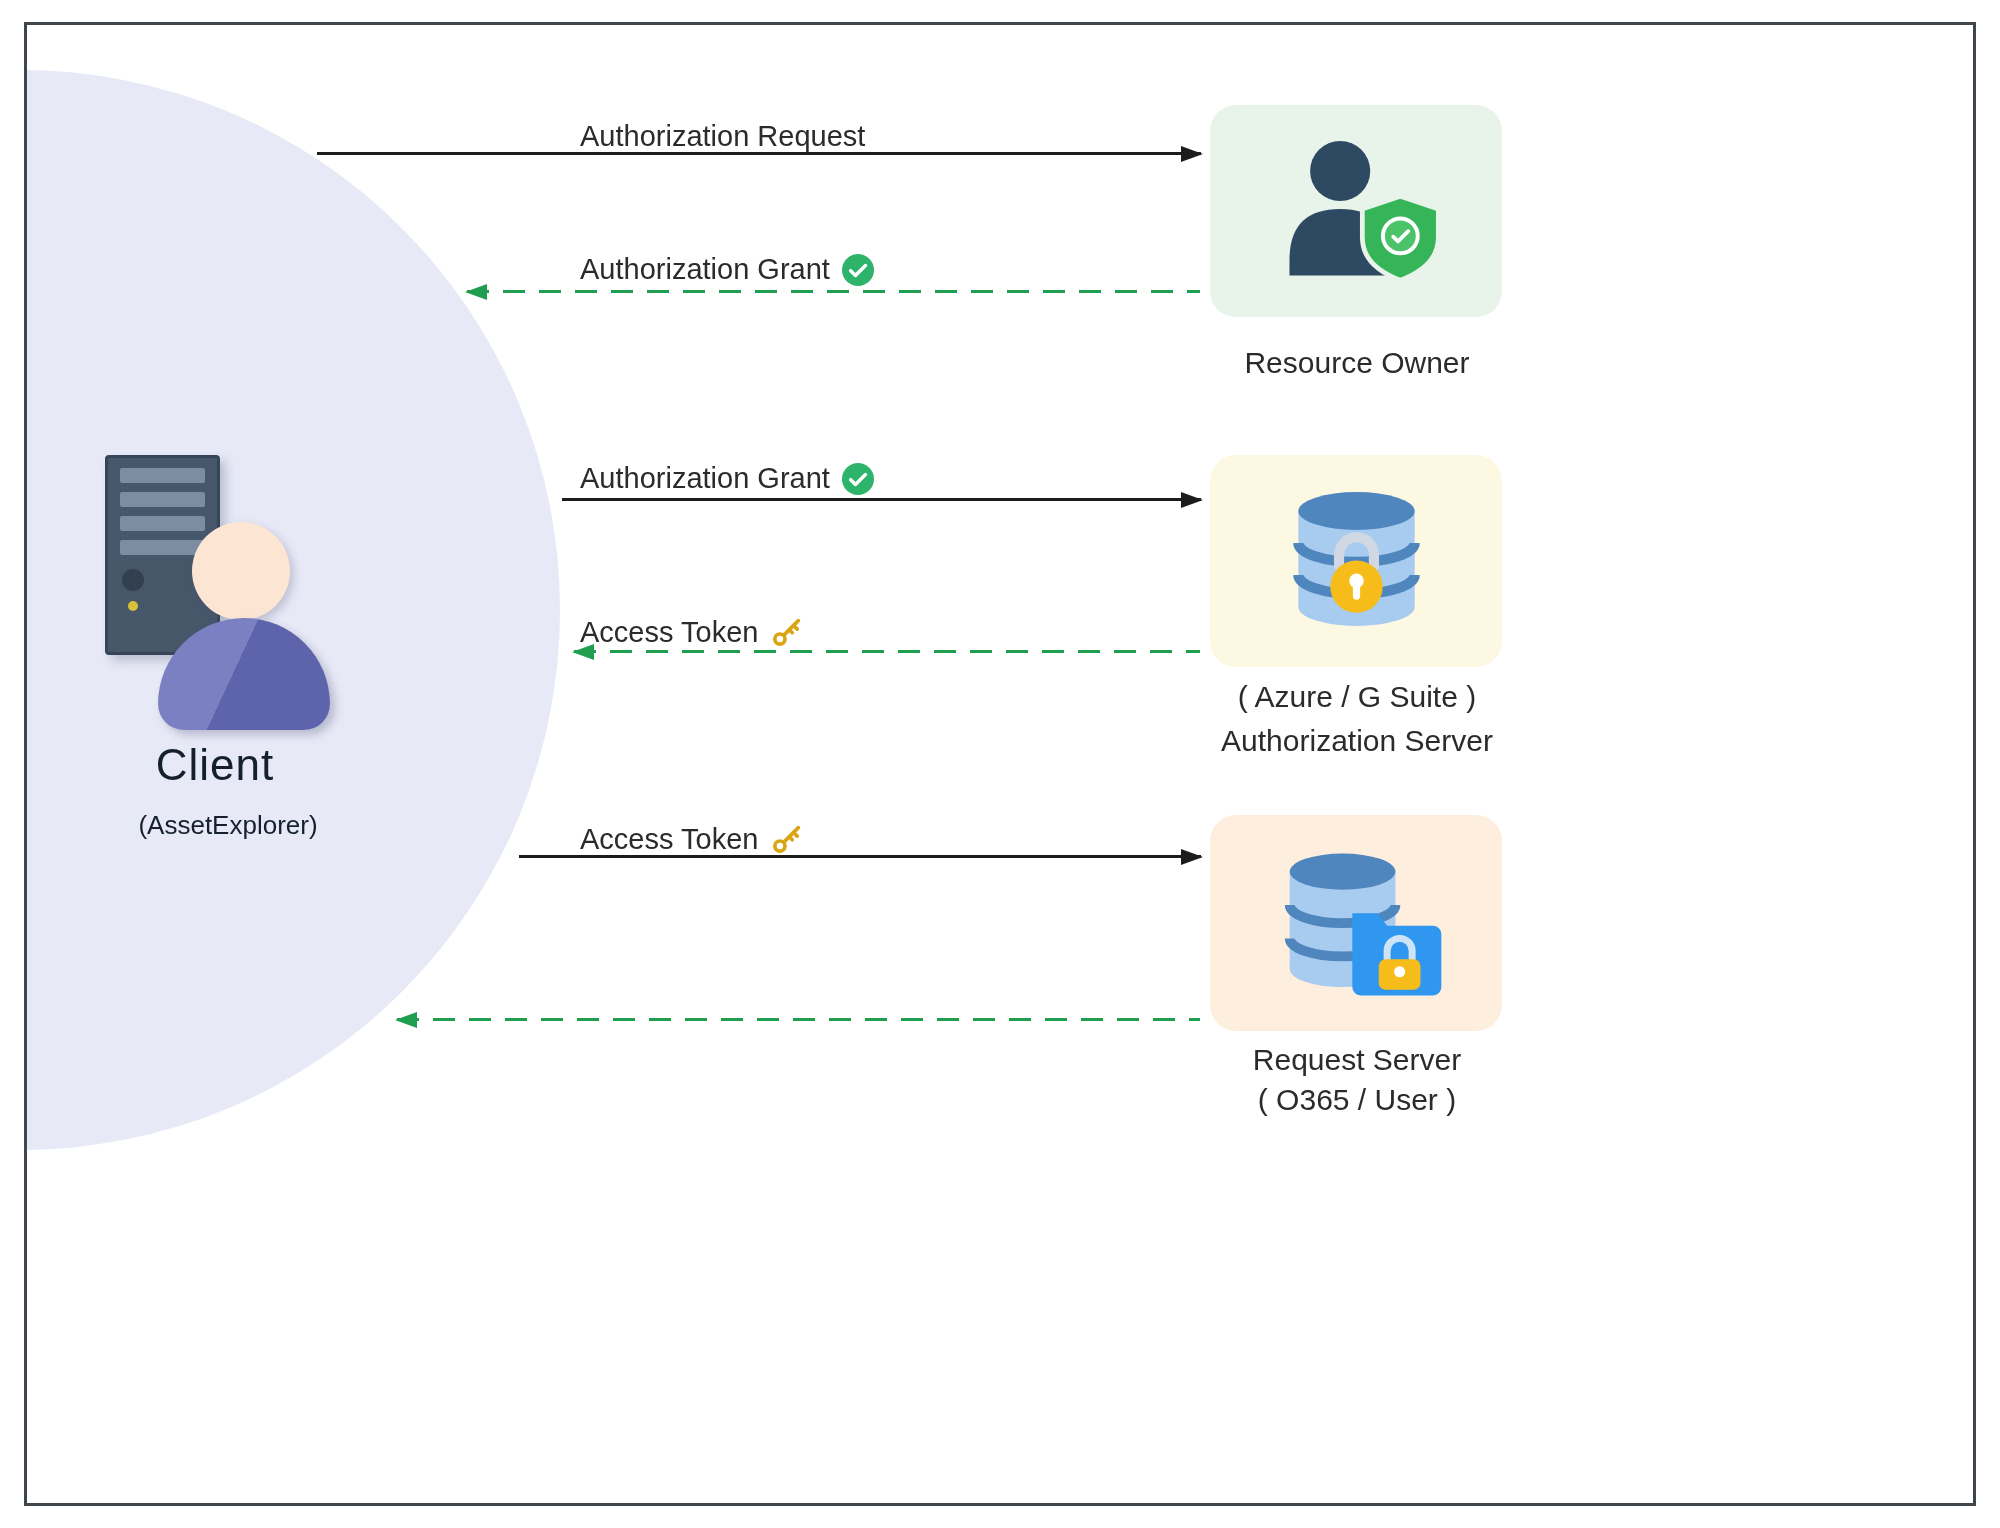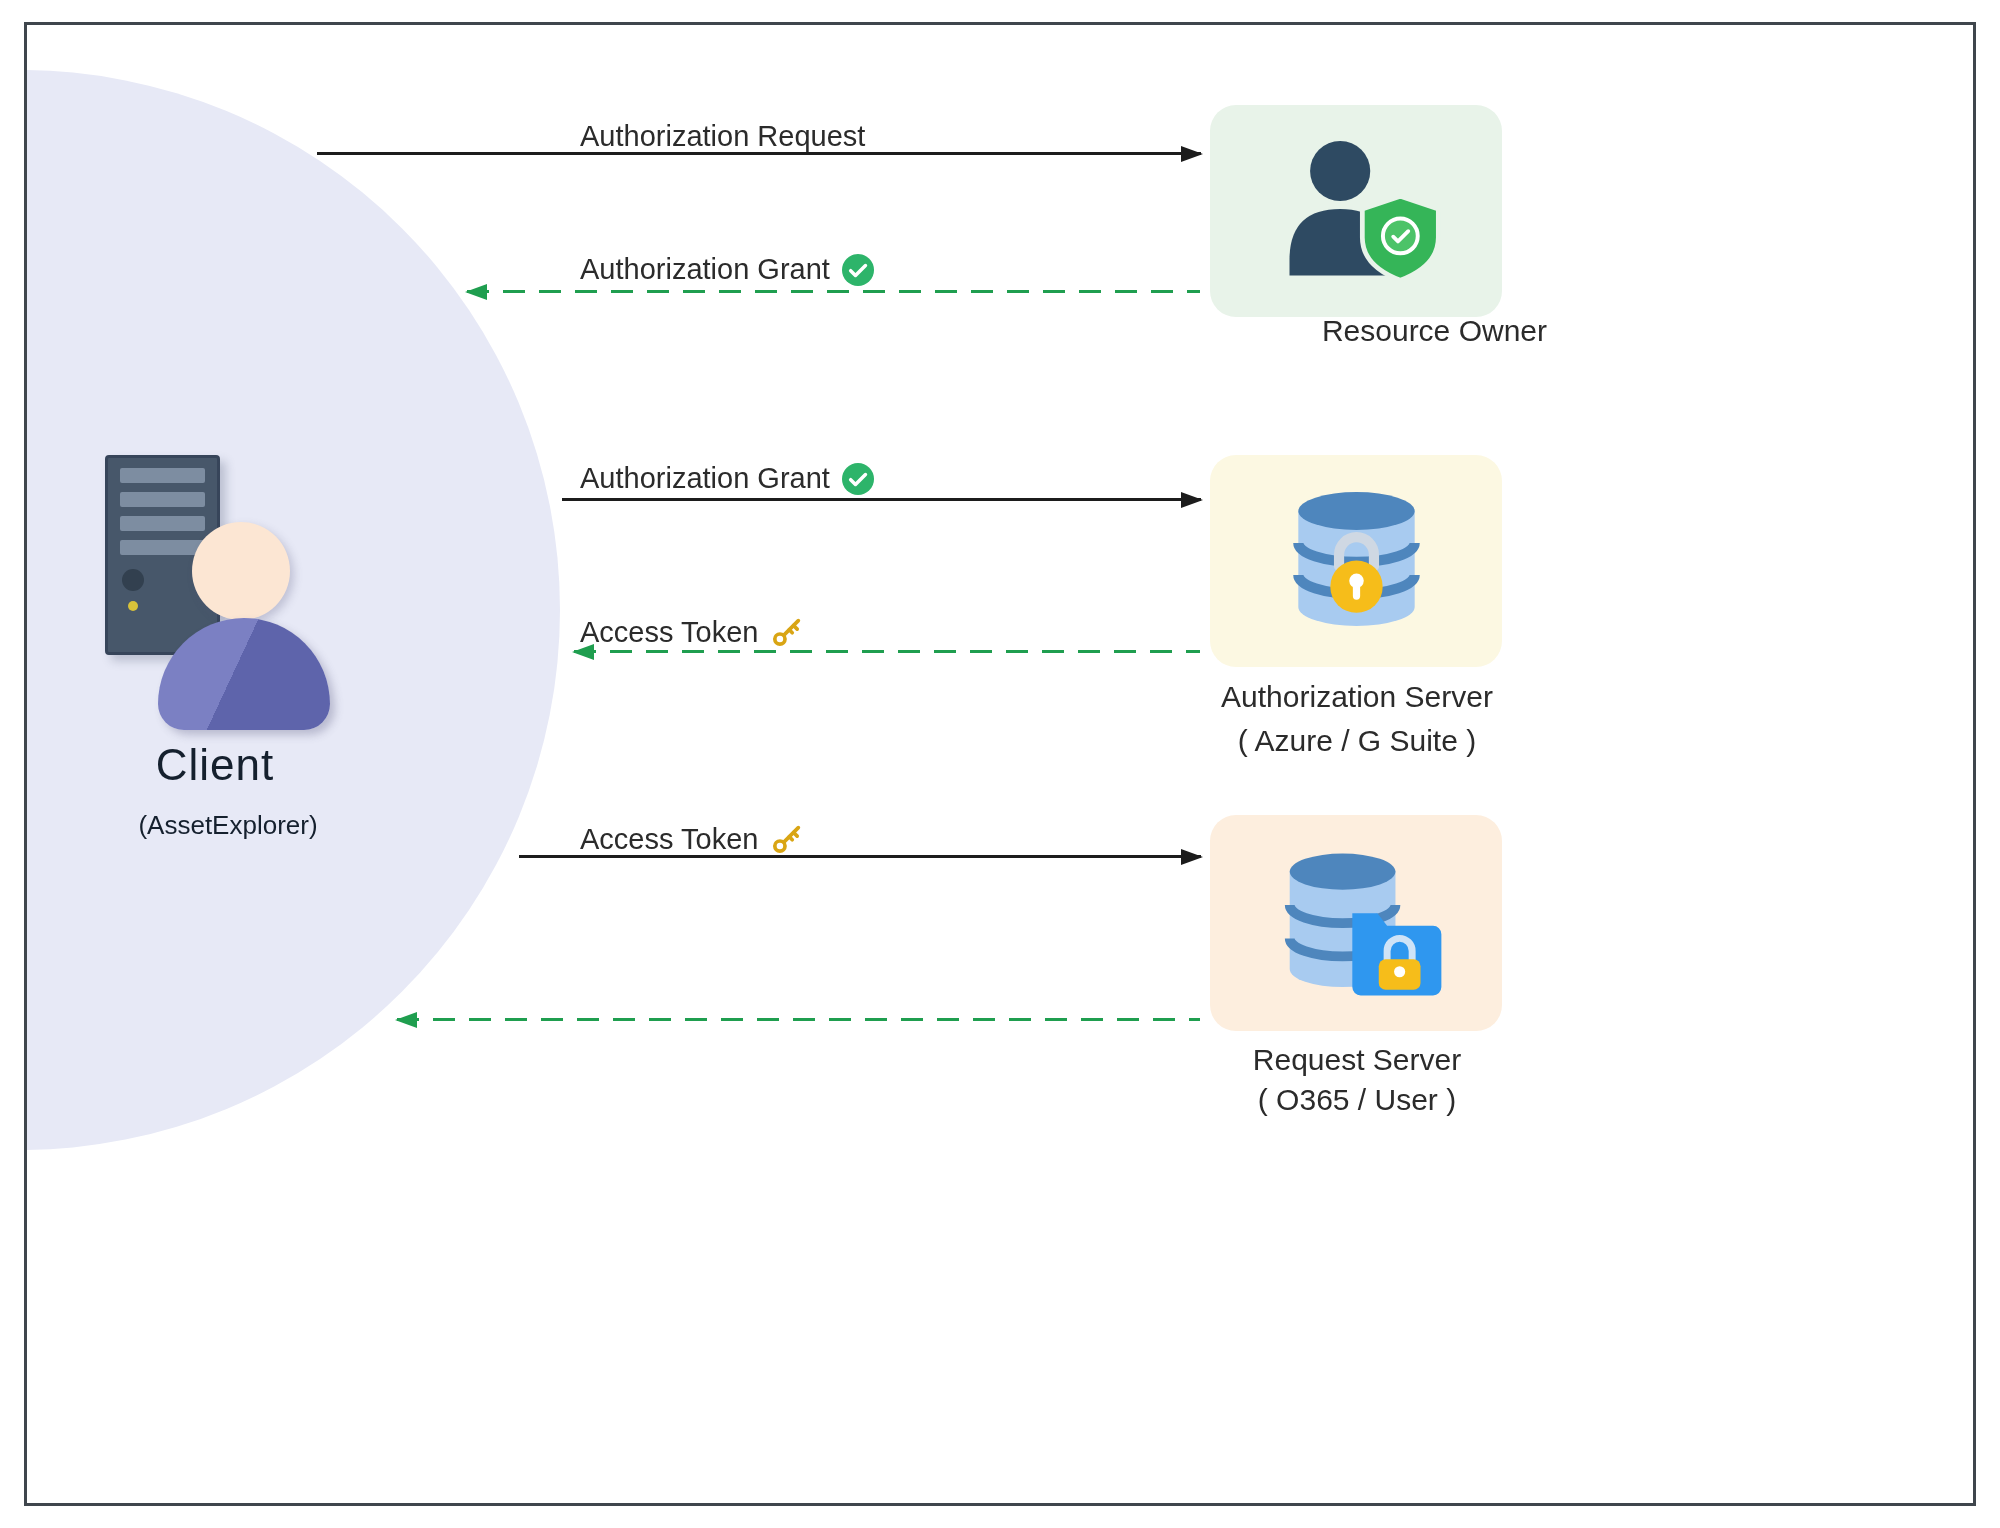--- a/index.html
+++ b/index.html
@@ -259,41 +259,41 @@
       <span>
         <svg width="190" height="160" viewBox="0 0 120 100">
           <circle cx="50" cy="26" r="19" fill="#2e4a62"></circle>
           <path d="M18 82 Q18 50 50 50 Q82 50 82 82 L82 92 L18 92 Z" fill="#2e4a62"></path>
           <path d="M88 42 L112 50 L112 68 Q112 86 88 95 Q64 86 64 68 L64 50 Z" fill="#35b558" stroke="#e8f3e9" stroke-width="3"></path>
           <circle cx="88" cy="67" r="11" fill="#4cc368" stroke="#ffffff" stroke-width="2.5"></circle>
           <path d="M83.5 67.5 l3 3 L93 64" stroke="#ffffff" stroke-width="2.4" fill="none" stroke-linecap="round" stroke-linejoin="round"></path>
         </svg>
       </span>
     </div>
-    <div class="node-label" style="top: 284px; text-align: right;">
+    <div class="node-label" style="top: 316px;">
       <div>Resource Owner</div>
     </div>
 
     <div class="node-box yellow" style="top: 430px;">
       <span>
         <svg width="175" height="160" viewBox="0 0 120 110">
           <path d="M20 22 v66 a40 13 0 0 0 80 0 v-66" fill="#a8cbf0"></path>
           <ellipse cx="60" cy="22" rx="40" ry="13" fill="#4e86bd"></ellipse>
           <path d="M20 44 a40 13 0 0 0 80 0" fill="none" stroke="#4e86bd" stroke-width="7"></path>
           <path d="M20 66 a40 13 0 0 0 80 0" fill="none" stroke="#4e86bd" stroke-width="7"></path>
           <path d="M48 60 v-8 a12 12 0 0 1 24 0 v8" stroke="#cfd8e3" stroke-width="7" fill="none" stroke-linecap="round"></path>
           <circle cx="60" cy="74" r="18" fill="#f6bd1a"></circle>
           <circle cx="60" cy="70" r="5" fill="#ffffff"></circle>
           <rect x="57.5" y="72" width="5" height="11" rx="2.5" fill="#ffffff"></rect>
         </svg>
       </span>
     </div>
     <div class="node-label" style="top: 650px;">
+      <div>( Azure / G Suite )</div>
       <div>Authorization Server</div>
-      <div>( Azure / G Suite )</div>
     </div>
 
     <div class="node-box orange" style="top: 790px; height: 216px;">
       <span>
         <svg width="185" height="160" viewBox="0 0 130 115">
           <path d="M17 22 v70 a38 13 0 0 0 76 0 v-70" fill="#a8cbf0"></path>
           <ellipse cx="55" cy="22" rx="38" ry="13" fill="#4e86bd"></ellipse>
           <path d="M17 46 a38 13 0 0 0 76 0" fill="none" stroke="#4e86bd" stroke-width="7"></path>
           <path d="M17 70 a38 13 0 0 0 76 0" fill="none" stroke="#4e86bd" stroke-width="7"></path>
           <path d="M62 52 h18 l7 9 h33 a6 6 0 0 1 6 6 v38 a6 6 0 0 1 -6 6 h-52 a6 6 0 0 1 -6 -6 z" fill="#2f97ef"></path>

